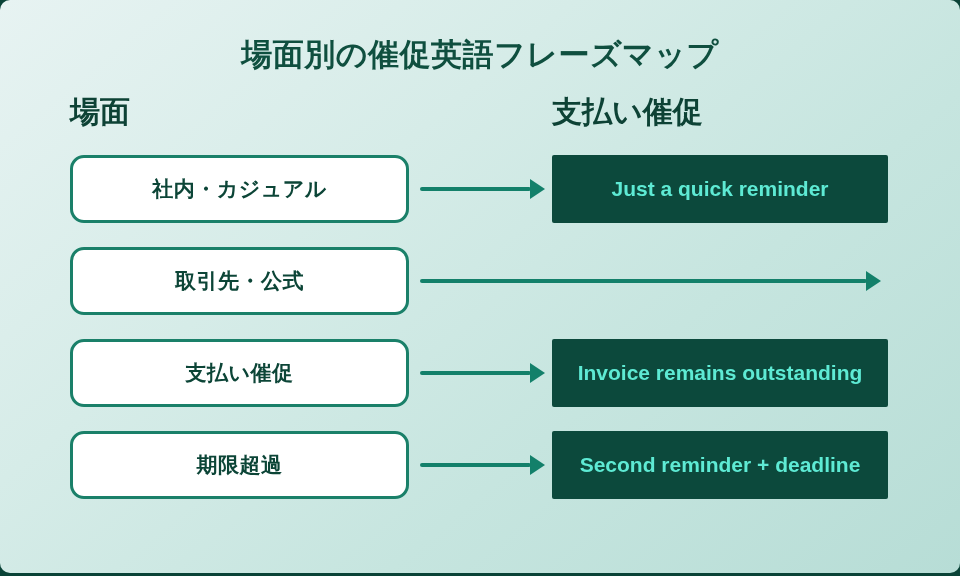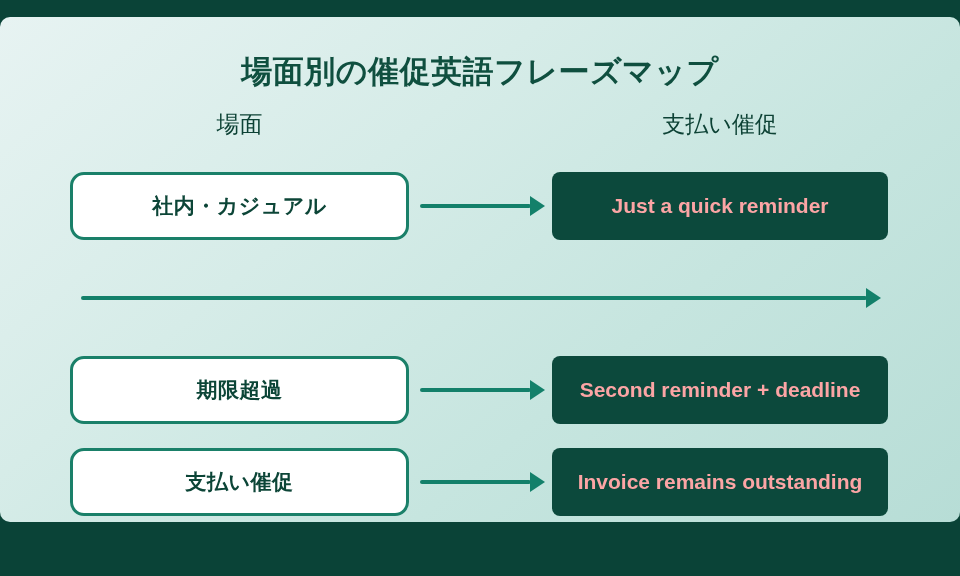--- a/index.html
+++ b/index.html
@@ -10,44 +10,44 @@
     width: 960px;
     height: 576px;
     background: var(--backdrop, #0a4337);
     font-family: "Liberation Sans", "DejaVu Sans", sans-serif;
     overflow: hidden;
     position: relative;
   }
   .panel {
     position: absolute;
     left: 0;
-    top: 17px;
+    top: 0;
     width: 960px;
-    height: 505px;
+    height: 573px;
     border-radius: 10px;
     background: linear-gradient(140deg, #e7f3f2 0%, #d6ecE8 35%, #c6e5df 65%, #b7ddd6 100%);
   }
   .title {
     position: absolute;
     left: 0;
     right: 0;
     top: 34px;
     text-align: center;
     font-size: 31px;
     font-weight: bold;
     color: var(--title, #0f4f3f);
     letter-spacing: 0.5px;
   }
   .col-header {
     position: absolute;
     top: 92px;
-    font-size: 23px;
-    font-weight: normal;
+    font-size: 30px;
+    font-weight: bold;
     color: var(--header, #0d4235);
-    text-align: center;
+    text-align: left;
   }
   .col-header.left  { left: 70px;  width: 339px; }
   .col-header.right { left: 552px; width: 336px; }
 
   .rows {
     position: absolute;
     left: 70px;
     top: 155px;
     width: 818px;
     display: flex;
@@ -89,27 +89,27 @@
     width: 0;
     height: 0;
     border-top: 10px solid transparent;
     border-bottom: 10px solid transparent;
     border-left: 15px solid var(--arrow, #13806a);
     margin-left: -1px;
   }
   .phrase-box {
     width: 336px;
     background: var(--dark-box, #0c493c);
-    border-radius: 8px;
+    border-radius: 2px;
     display: flex;
     align-items: center;
     justify-content: center;
     font-size: 21px;
     font-weight: bold;
-    color: #fca5a5;
+    color: #5eead4;
     padding: 0 6px;
     box-sizing: border-box;
     white-space: nowrap;
   }
 </style>
 </head>
 <body style="--backdrop: #0a4337; --dark-box: #0c493c; --border: #1a8069; --arrow: #13806a; --title: #0f4f3f; --header: #0d4235; --scene-text: #0c4537;">
 
 <div class="panel">
   <div class="title">場面別の催促英語フレーズマップ</div>
@@ -122,37 +122,38 @@
   <div class="row">
     <div class="scene-box">社内・カジュアル</div>
     <div class="arrow-zone">
       <span class="arrow-line"></span>
       <span class="arrow-head"></span>
     </div>
     <div class="phrase-box">Just a quick reminder</div>
   </div>
 
   <div class="row">
+    <div class="scene-box">取引先・公式</div>
     <div class="arrow-zone">
       <span class="arrow-line"></span>
       <span class="arrow-head"></span>
     </div>
+  </div>
+
+  <div class="row">
+    <div class="scene-box">支払い催促</div>
+    <div class="arrow-zone">
+      <span class="arrow-line"></span>
+      <span class="arrow-head"></span>
+    </div>
+    <div class="phrase-box">Invoice remains outstanding</div>
   </div>
 
   <div class="row">
     <div class="scene-box">期限超過</div>
     <div class="arrow-zone">
       <span class="arrow-line"></span>
       <span class="arrow-head"></span>
     </div>
     <div class="phrase-box">Second reminder + deadline</div>
   </div>
-
-  <div class="row">
-    <div class="scene-box">支払い催促</div>
-    <div class="arrow-zone">
-      <span class="arrow-line"></span>
-      <span class="arrow-head"></span>
-    </div>
-    <div class="phrase-box">Invoice remains outstanding</div>
-  </div>
 </div>
 </div>
 
 </body></html>

